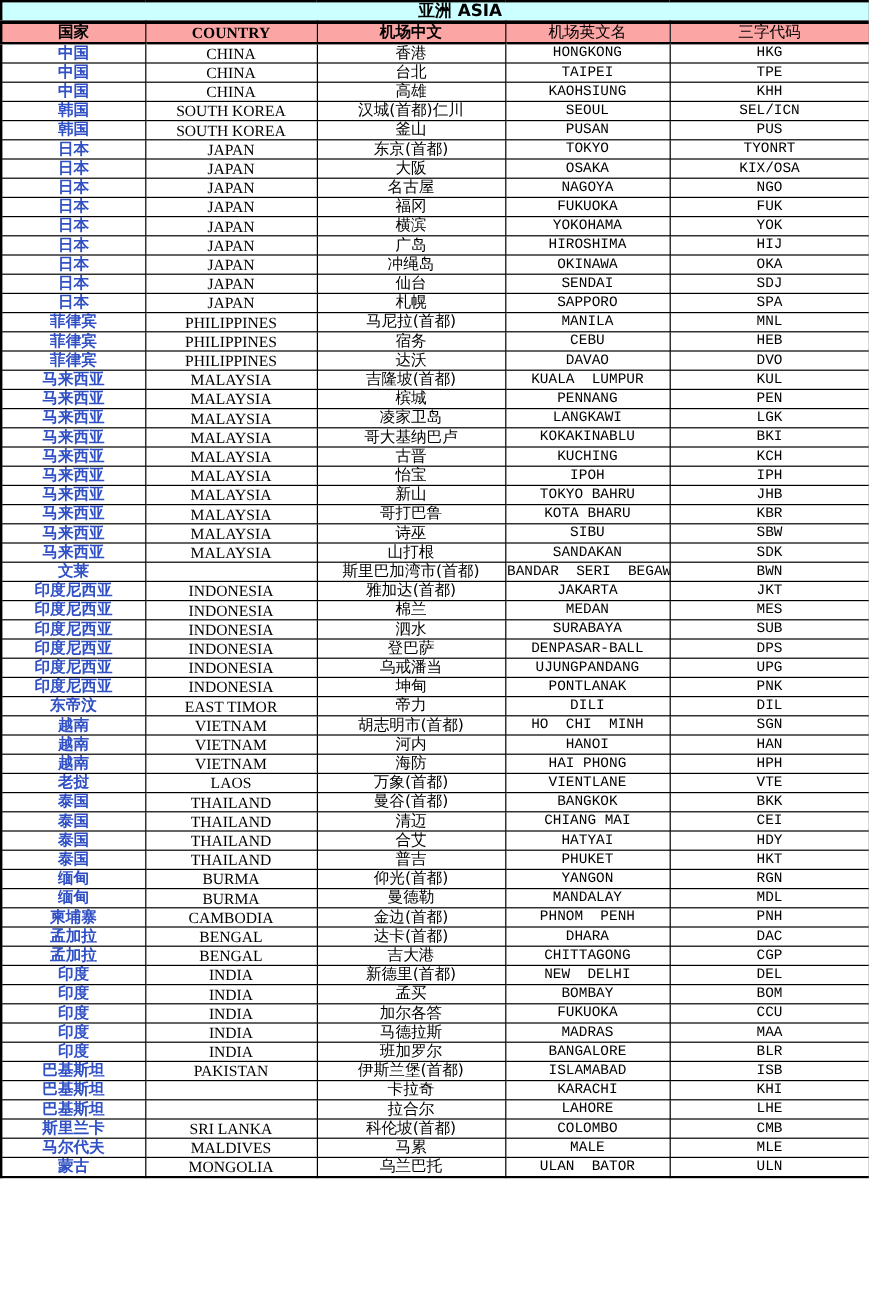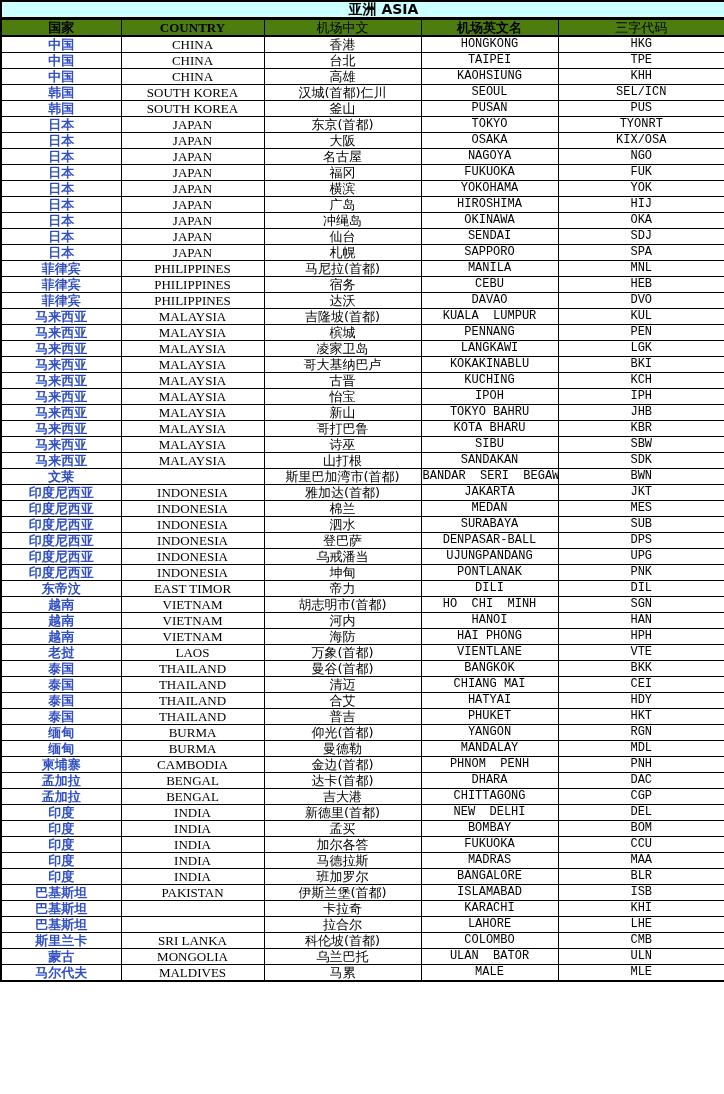--- a/index.html
+++ b/index.html
@@ -28,21 +28,21 @@
   .title-row td {
     background: #CCFFFF;
     border-bottom: 3px solid #000000;
     font-weight: bold;
     font-size: 14px;
     font-family: "DejaVu Sans", "Liberation Serif", sans-serif;
     height: 15px;
     padding-left: 42px;
   }
   .header-row td {
-    background: #4d7c0f;
+    background: #fca5a5;
     border-bottom: 2px solid #000000;
     font-weight: bold;
     font-size: 13px;
     height: 15px;
   }
   .header-row td.c1 { font-family: "Liberation Serif", serif; }
   td.c0 {
     color: #3050C4;
     font-weight: bold;
     font-size: 13px;
@@ -73,22 +73,22 @@
     <col style="width:137px">
     <col style="width:167px">
   </colgroup>
   <tbody>
     <tr class="title-row">
       <td colspan="5">亚洲 ASIA</td>
     </tr>
     <tr class="header-row">
       <td class="c0" style="color:#000">国家</td>
       <td class="c1">COUNTRY</td>
-      <td class="c2" style="font-weight:normal">机场中文</td>
-      <td class="c2" style="font-weight:bold">机场英文名</td>
+      <td class="c2" style="font-weight:bold">机场中文</td>
+      <td class="c2" style="font-weight:normal">机场英文名</td>
       <td class="c2" style="font-weight:normal">三字代码</td>
     </tr>
   <tr>
         <td class="c0">中国</td>
         <td class="c1">CHINA</td>
         <td class="c2">香港</td>
         <td class="c3">HONGKONG</td>
         <td class="c4">HKG</td>
       </tr>
       <tr>
@@ -477,27 +477,27 @@
         <td class="c4">LHE</td>
       </tr>
       <tr>
         <td class="c0">斯里兰卡</td>
         <td class="c1">SRI LANKA</td>
         <td class="c2">科伦坡(首都)</td>
         <td class="c3">COLOMBO</td>
         <td class="c4">CMB</td>
       </tr>
       <tr>
+        <td class="c0">马尔代夫</td>
+        <td class="c1">MALDIVES</td>
+        <td class="c2">马累</td>
+        <td class="c3">MALE</td>
+        <td class="c4">MLE</td>
+      </tr>
+      <tr>
         <td class="c0">蒙古</td>
         <td class="c1">MONGOLIA</td>
         <td class="c2">乌兰巴托</td>
         <td class="c3">ULAN  BATOR</td>
         <td class="c4">ULN</td>
       </tr>
-      <tr>
-        <td class="c0">马尔代夫</td>
-        <td class="c1">MALDIVES</td>
-        <td class="c2">马累</td>
-        <td class="c3">MALE</td>
-        <td class="c4">MLE</td>
-      </tr>
     </tbody>
 </table>
 
 </body></html>

